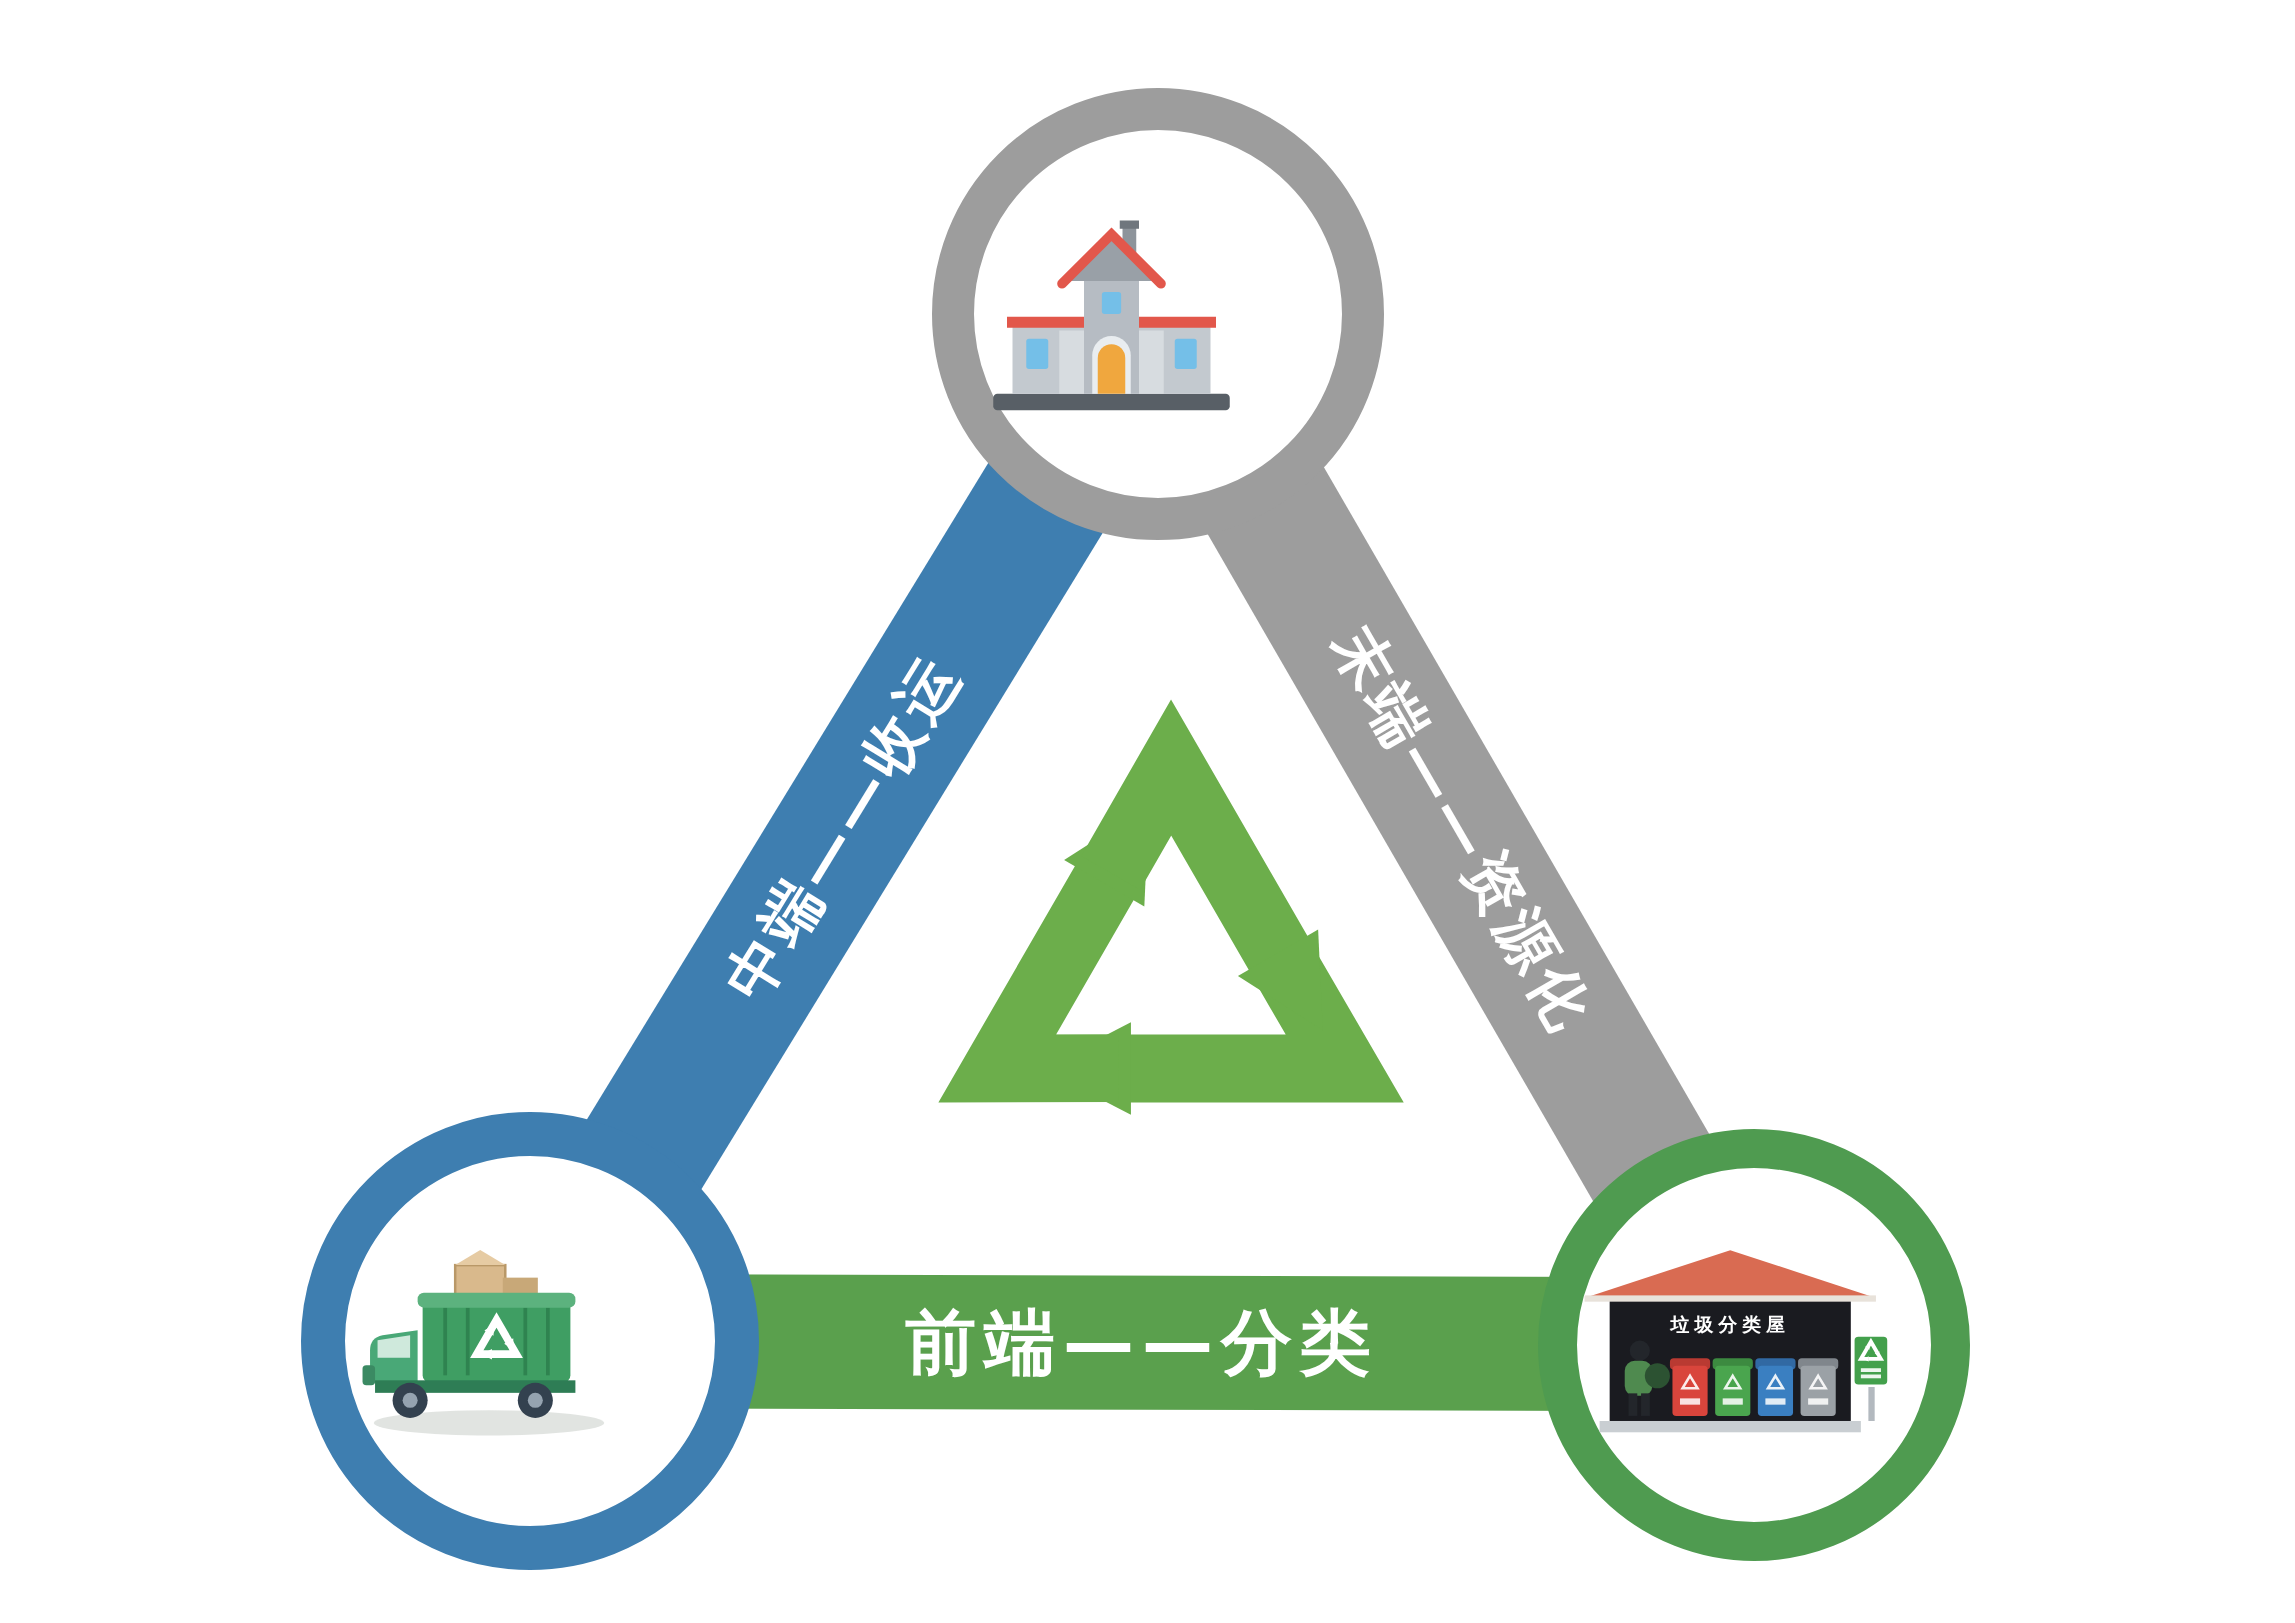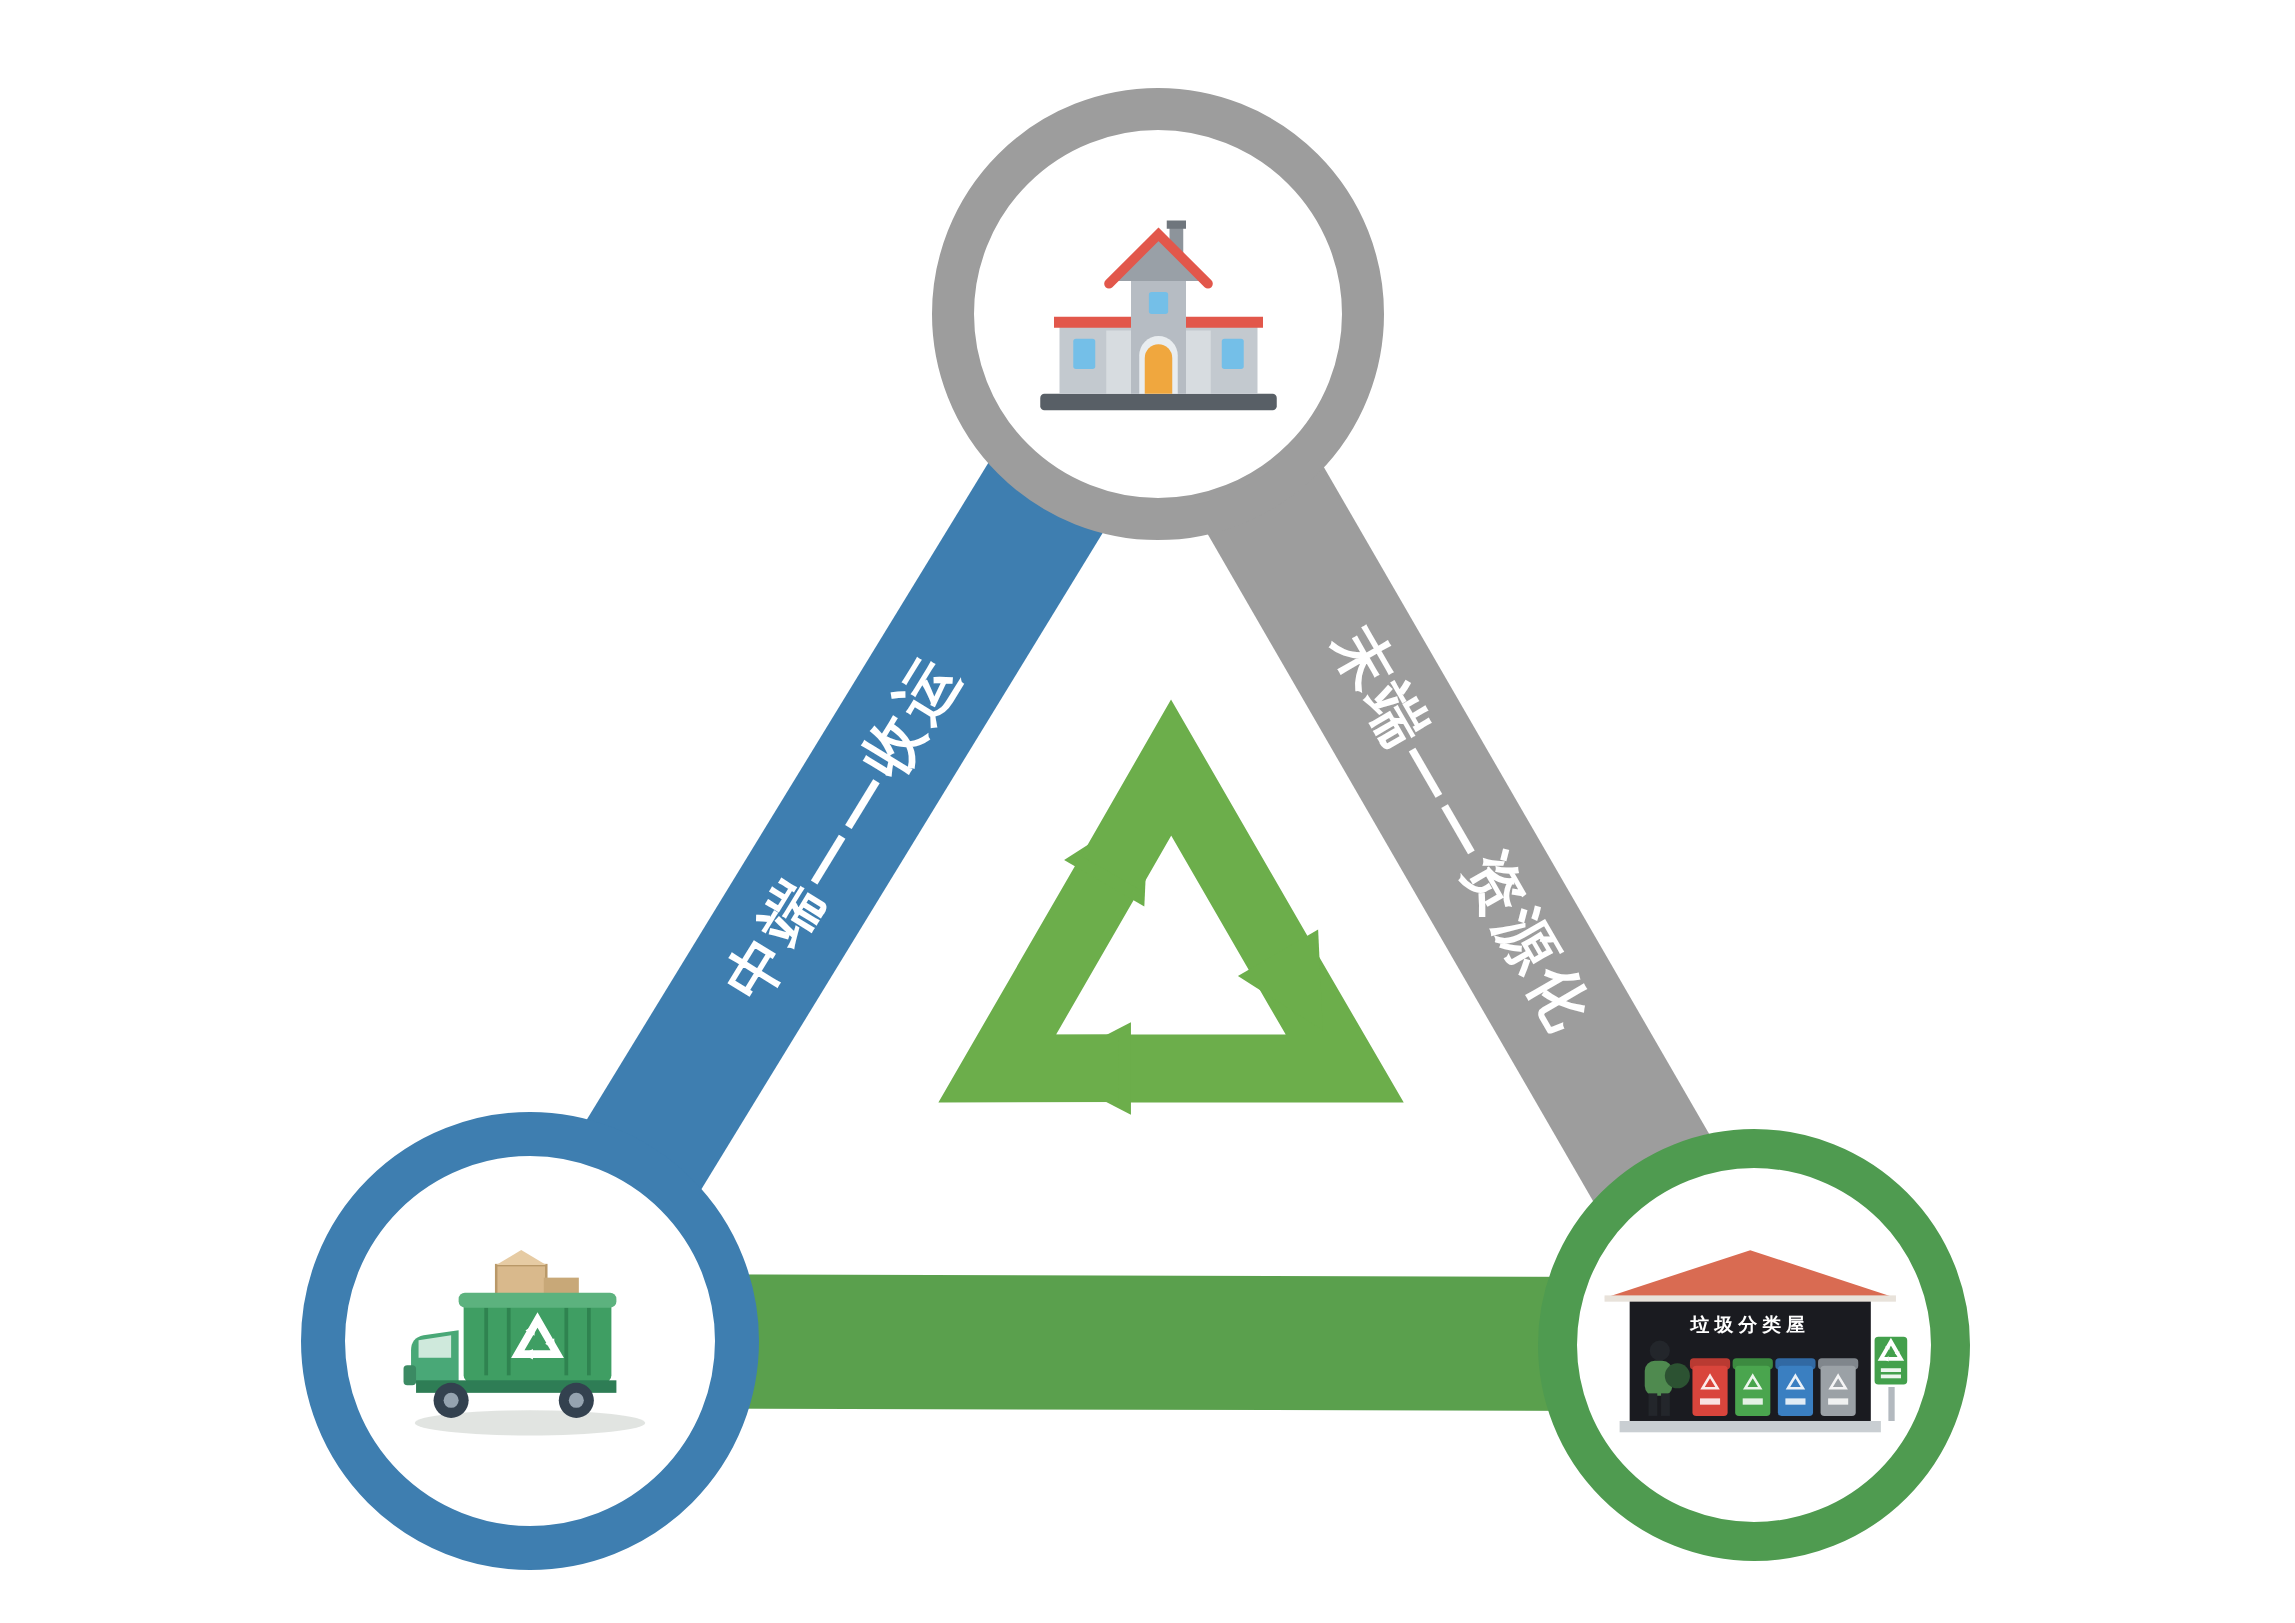--- a/index.html
+++ b/index.html
@@ -19,21 +19,20 @@
   .recycle-green { color: #6cae4b; }
   .recycle-white { color: #ffffff; }
 
   .node {
     position: absolute;
     border-radius: 50%;
     background: #ffffff;
     box-sizing: border-box;
     display: flex;
     align-items: center;
-    justify-content: center;
   }
   .node-top {
     left: 932px; top: 88px;
     width: 452px; height: 452px;
     border: 42px solid #9d9d9d;
   }
   .node-left {
     left: 301px; top: 1112px;
     width: 458px; height: 458px;
     border: 44px solid #3e7eb0;
@@ -90,20 +89,21 @@
     <line x1="1770" y1="480" x2="2680" y2="2055" stroke="#9d9d9d" stroke-width="205"></line>
     <line x1="810" y1="2050" x2="2680" y2="2055" stroke="#5aa04d" stroke-width="205"></line>
 
     <g class="recycle-green">
       <use href="#recycle-sym" transform="translate(1790 1480) scale(1.18)"></use>
     </g>
   </svg>
 
   <div class="edge-label edge-label-middle">中端——收运</div>
   <div class="edge-label edge-label-end">末端——资源化</div>
+  <div class="edge-label edge-label-front">前端——分类</div>
 
   <div class="node node-top">
     <svg viewBox="0 0 200 160" width="275" height="220">
       <rect x="14" y="138" width="172" height="12" rx="3" fill="#585f66"></rect>
       <rect x="28" y="88" width="52" height="50" fill="#c3c9cf"></rect>
       <rect x="120" y="88" width="52" height="50" fill="#c3c9cf"></rect>
       <rect x="24" y="82" width="60" height="8" fill="#e2574b"></rect>
       <rect x="116" y="82" width="60" height="8" fill="#e2574b"></rect>
       <rect x="62" y="92" width="76" height="46" fill="#d7dce0"></rect>
       <rect x="80" y="50" width="40" height="88" fill="#b6bcc3"></rect>

